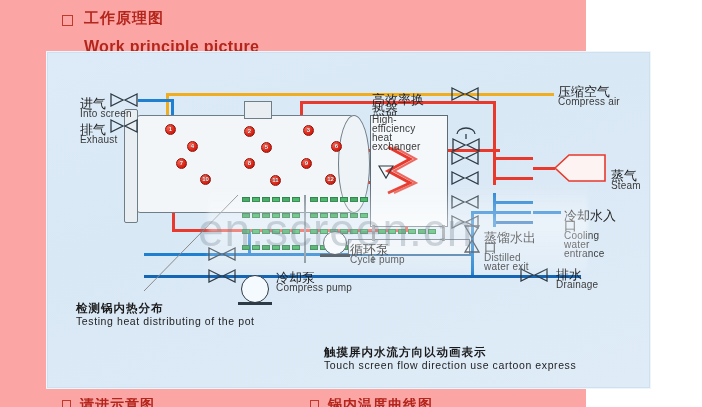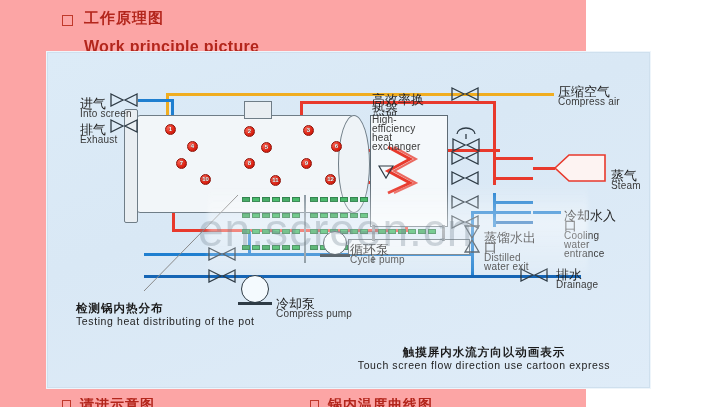--- a/index.html
+++ b/index.html
@@ -396,35 +396,35 @@
     <div class="lbl" style="left:508px;top:205px;">
       <span class="cn">排水</span>
       <span class="en">Drainage</span>
     </div>
 
     <div class="lbl" style="left:302px;top:180px;">
       <span class="cn">循环泵</span>
       <span class="en">Cycle pump</span>
     </div>
 
-    <div class="lbl" style="left:228px;top:234px;">
+    <div class="lbl" style="left:228px;top:208px;">
       <span class="cn">冷却泵</span>
       <span class="en">Compress pump</span>
     </div>
 
     <svg style="position:absolute;left:86px;top:140px;" width="110" height="110" viewBox="0 0 110 110">
       <line x1="104" y1="2" x2="10" y2="98" stroke="#8a8a8a" stroke-width="1"></line>
     </svg>
 
     <div class="cap" style="left:28px;top:248px;">
       <span class="cn">检测锅内热分布</span>
       <span class="en">Testing heat distributing of the pot</span>
     </div>
 
-    <div class="cap" style="left:276px;top:292px;text-align:center;width:320px;">
+    <div class="cap" style="left:276px;top:292px;width:320px;">
       <span class="cn">触摸屏内水流方向以动画表示</span>
       <span class="en">Touch screen flow direction use cartoon express</span>
     </div>
 
     <div class="wm2"></div>
     <div class="wm">en.screen.cn</div>
 
    </div>
   </div>
 

